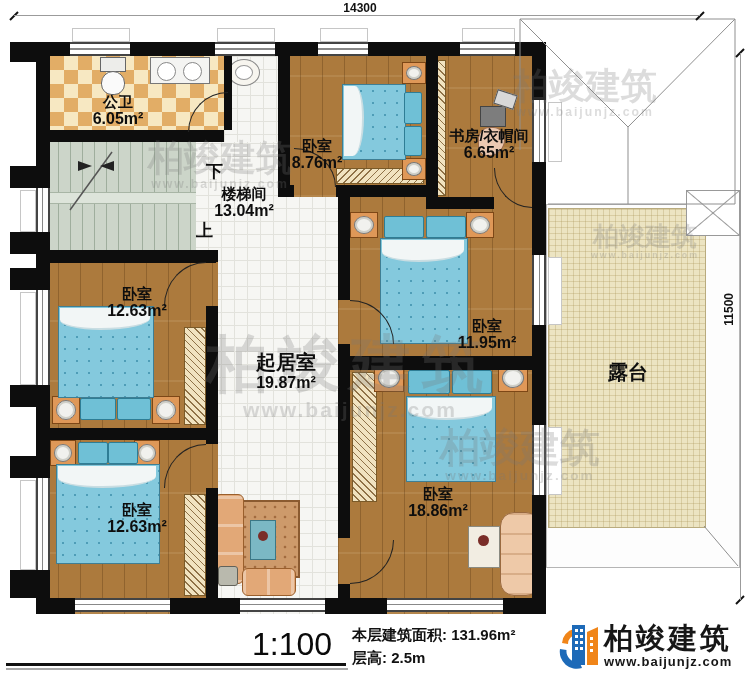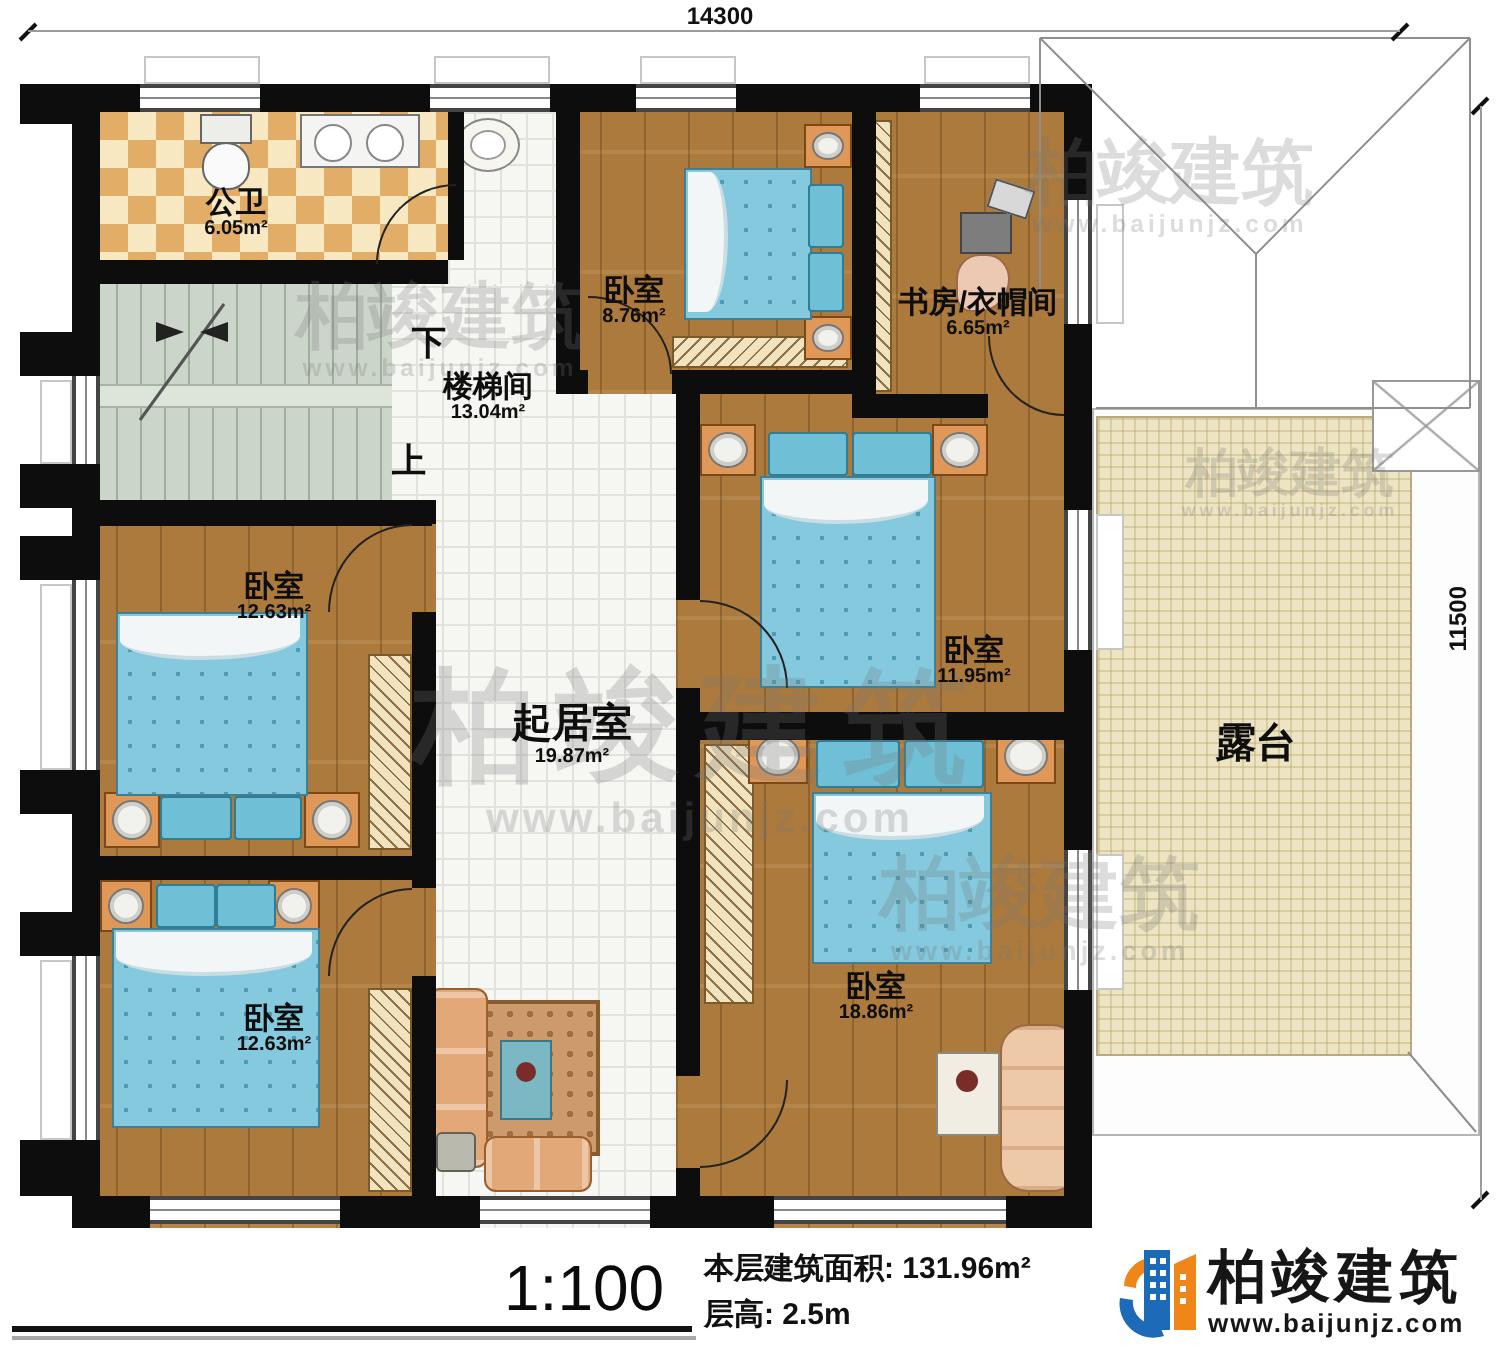--- a/index.html
+++ b/index.html
@@ -35,21 +35,21 @@
   .bed{position:absolute;background-color:#84c9dd;border:1px solid #3f7e93;
     background-image:radial-gradient(#4e9db7 1.1px,transparent 1.3px);background-size:12px 12px;}
   .wave{position:absolute;background:#f2f6f6;border-bottom:2px solid #c9dde2;border-radius:0 0 55% 45%;}
   .pillow{position:absolute;background:#6fc0d6;border:1px solid #2e7d95;border-radius:2px;}
   .nstand{position:absolute;background:#df9858;border:1px solid #7d4716;}
   .nstand span{position:absolute;inset:3px;border-radius:50%;background:#f1f1ee;border:1px solid #777;
     box-shadow:inset 0 0 0 2px #cfcfc8;}
   
   .room-label{position:absolute;text-align:center;color:#0e0e0e;font-weight:bold;line-height:1.08;}
   .room-label .nm{font-size:15px;display:block;}
-  .room-label .ar{font-size:10px;display:block;}
+  .room-label .ar{font-size:16px;display:block;}
   .stairtxt{position:absolute;font-size:17px;font-weight:bold;color:#0e0e0e;}
   .wm{position:absolute;color:rgba(120,120,120,.26);font-weight:bold;text-align:center;line-height:1.1;pointer-events:none;}
   .wm .u{display:block;font-size:.34em;letter-spacing:2px;}
   
   .dimline{position:absolute;background:#9b9b9b;}
   .dimtext{position:absolute;font-size:12px;font-weight:bold;color:#111;}
   .dimtext.vert{writing-mode:vertical-rl;transform:rotate(180deg);}
   
   #titlebar{position:absolute;left:0;top:618px;width:750px;height:61px;background:#fff;}
   .maintitle{position:absolute;left:8px;top:2px;font-size:38px;font-weight:bold;color:#0a0a0a;letter-spacing:2px;}
@@ -317,21 +317,21 @@
   <div class="stairtxt" style="left:206px;top:160px;">下</div>
   <div class="room-label" style="left:202px;top:186px;width:84px;">
     <span class="nm">楼梯间</span>
       <span class="ar">13.04m²</span>
   </div>
   <div class="stairtxt" style="left:196px;top:219px;">上</div>
   <div class="room-label" style="left:279px;top:138px;width:76px;">
     <span class="nm">卧室</span>
       <span class="ar">8.76m²</span>
   </div>
-  <div class="room-label" style="left:429px;top:144px;width:120px;">
+  <div class="room-label" style="left:429px;top:128px;width:120px;">
     <span class="nm">书房/衣帽间</span>
       <span class="ar">6.65m²</span>
   </div>
   <div class="room-label" style="left:99px;top:286px;width:76px;">
     <span class="nm">卧室</span>
       <span class="ar">12.63m²</span>
   </div>
   <div class="room-label" style="left:246px;top:352px;width:80px;">
     <span class="nm" style="font-size:20px;">起居室</span>
       <span class="ar">19.87m²</span>

